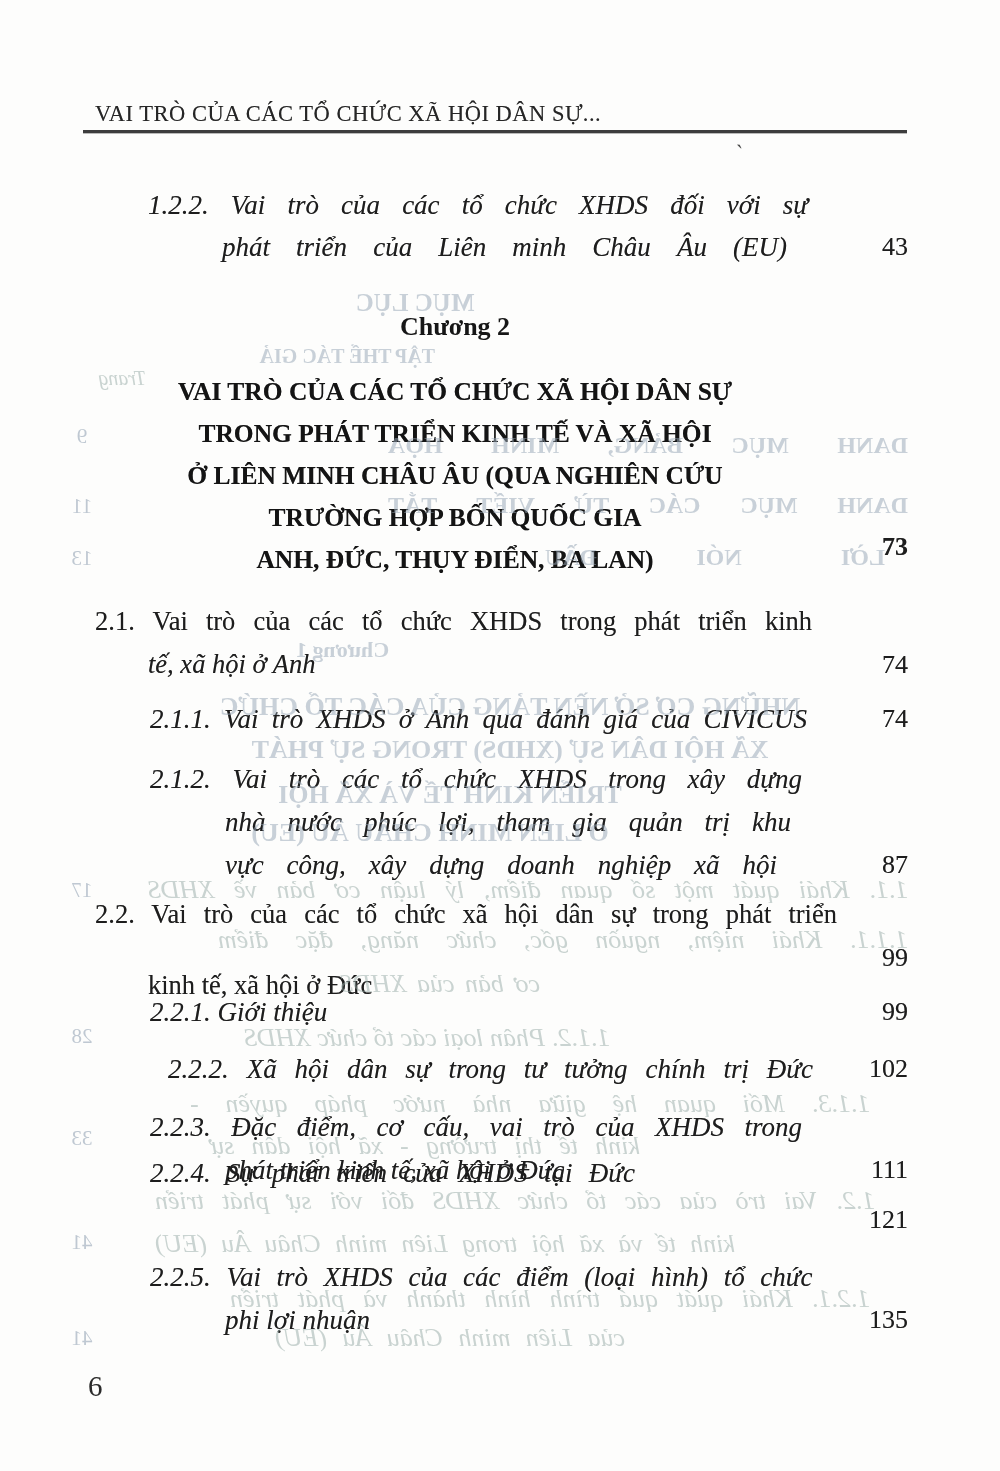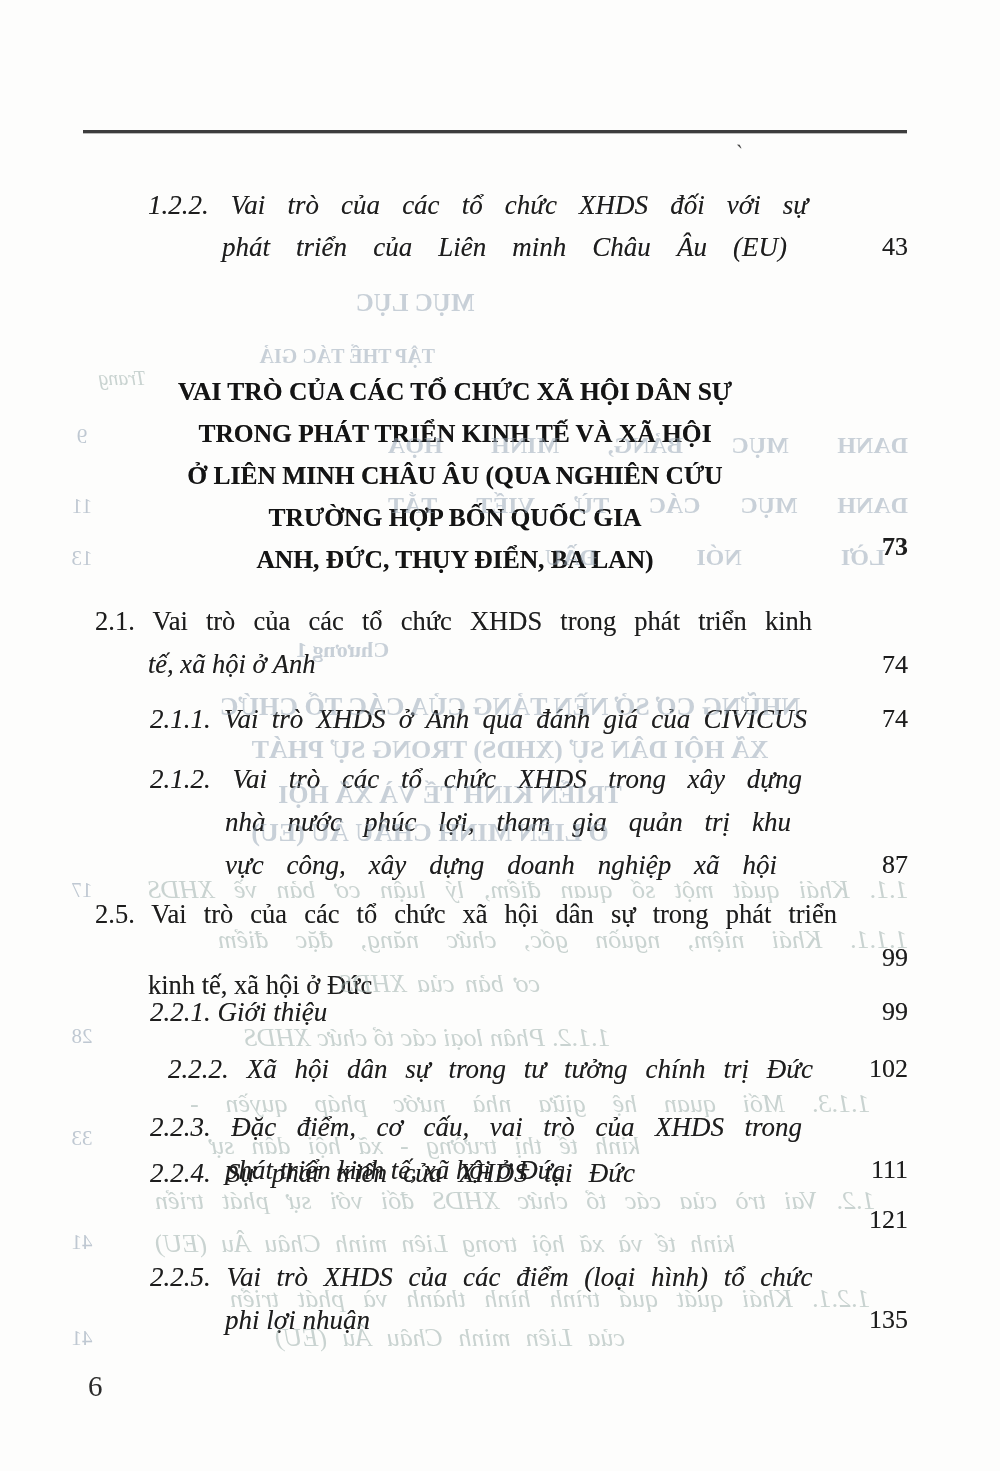--- a/index.html
+++ b/index.html
@@ -40,22 +40,24 @@
   .gnum{color:rgba(150,165,182,.60);font-size:21px;text-align:center;}
   .g-center{text-align:center;}
   .g-left{text-align:left;}
   .artifact{color:#4a4a4a;font-size:22px;transform:rotate(8deg);}
 </style>
 </head>
 <body>
 
 <div id="page">
 
+  <div class="abs header-text" style="left:95px;top:101px;">VAI TRÒ CỦA CÁC TỔ CHỨC XÃ HỘI DÂN SỰ...</div>
   <div class="abs rule" style="left:83px;top:130px;width:824px;"></div>
 
+  <div class="abs chap-label" style="left:95px;top:312px;width:720px;">Chương 2</div>
 
   <div id="title-block">
       <div class="abs title-line" style="left: 95px; top: 375px; width: 720px;">VAI TRÒ CỦA CÁC TỔ CHỨC XÃ HỘI DÂN SỰ</div>
       <div class="abs title-line" style="left: 95px; top: 417px; width: 720px; text-align: center;">TRONG PHÁT TRIỂN KINH TẾ VÀ XÃ HỘI</div>
       <div class="abs title-line" style="left: 95px; top: 459px; width: 720px;">Ở LIÊN MINH CHÂU ÂU (QUA NGHIÊN CỨU</div>
       <div class="abs title-line" style="left: 95px; top: 501px; width: 720px;">TRƯỜNG HỢP BỐN QUỐC GIA</div>
       <div class="abs title-line" style="left: 95px; top: 543px; width: 720px;">ANH, ĐỨC, THỤY ĐIỂN, BA LAN)</div>
     </div>
 
   <div class="abs pnum" style="top:530px;font-weight:bold;">73</div>
@@ -66,21 +68,21 @@
       <div class="abs pnum" style="top: 230px;">43</div>
       <div class="abs line roman" style="left: 95px; top: 605px; width: 717px; word-spacing: 11.5355px;">2.1. Vai trò của các tổ chức XHDS trong phát triển kinh</div>
       <div class="abs line roman" style="left: 148px; top: 648px; font-style: italic;">tế, xã hội ở Anh</div>
       <div class="abs pnum" style="top: 648px;">74</div>
       <div class="abs line italic" style="left: 150px; top: 702px; width: 657px; word-spacing: 6.48438px;">2.1.1. Vai trò XHDS ở Anh qua đánh giá của CIVICUS</div>
       <div class="abs pnum" style="top: 702px;">74</div>
       <div class="abs line italic" style="left: 150px; top: 762px; width: 652px; word-spacing: 14.9583px;">2.1.2. Vai trò các tổ chức XHDS trong xây dựng</div>
       <div class="abs line italic" style="left: 225px; top: 805px; width: 566px; word-spacing: 15.1543px;">nhà nước phúc lợi, tham gia quản trị khu</div>
       <div class="abs line italic" style="left: 225px; top: 848px; width: 552px; word-spacing: 16.1652px;">vực công, xây dựng doanh nghiệp xã hội</div>
       <div class="abs pnum" style="top: 848px;">87</div>
-      <div class="abs line roman" style="left: 95px; top: 898px; width: 742px; word-spacing: 10.4688px;">2.5. Vai trò của các tổ chức xã hội dân sự trong phát triển</div>
+      <div class="abs line roman" style="left: 95px; top: 898px; width: 742px; word-spacing: 10.4688px;">2.2. Vai trò của các tổ chức xã hội dân sự trong phát triển</div>
       <div class="abs line roman" style="left: 148px; top: 941px; margin-top: 28px;">kinh tế, xã hội ở Đức</div>
       <div class="abs pnum" style="top: 941px;">99</div>
       <div class="abs line italic" style="left: 150px; top: 995px;">2.2.1. Giới thiệu</div>
       <div class="abs pnum" style="top: 995px;">99</div>
       <div class="abs line italic" style="left: 168px; top: 1052px; width: 645px; word-spacing: 11.1438px;">2.2.2. Xã hội dân sự trong tư tưởng chính trị Đức</div>
       <div class="abs pnum" style="top: 1052px;">102</div>
       <div class="abs line italic" style="left: 150px; top: 1110px; width: 652px; word-spacing: 13.7969px;">2.2.3. Đặc điểm, cơ cấu, vai trò của XHDS trong</div>
       <div class="abs line italic" style="left: 225px; top: 1153px;">phát triển kinh tế, xã hội ở Đức</div>
       <div class="abs pnum" style="top: 1153px;">111</div>
       <div class="abs line italic" style="left: 150px; top: 1156px; width: 485px; word-spacing: 9.58259px;">2.2.4. Sự phát triển của XHDS tại Đức</div>

